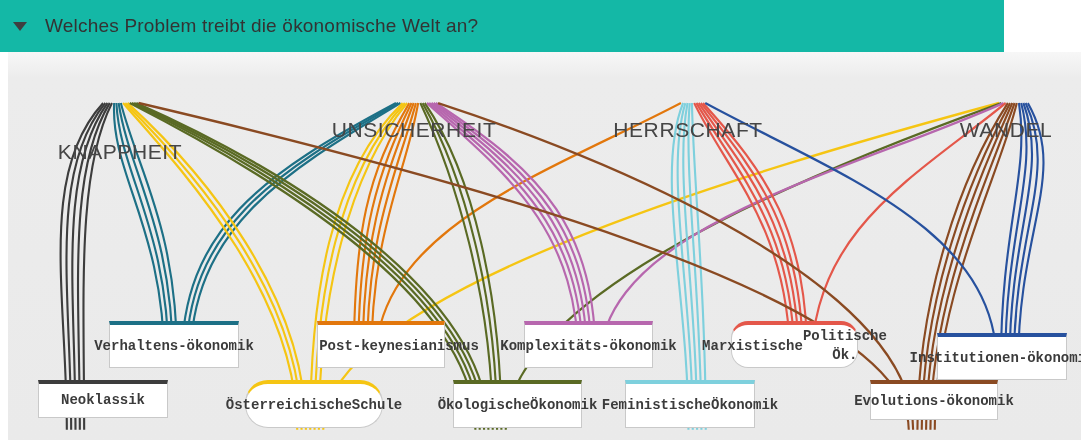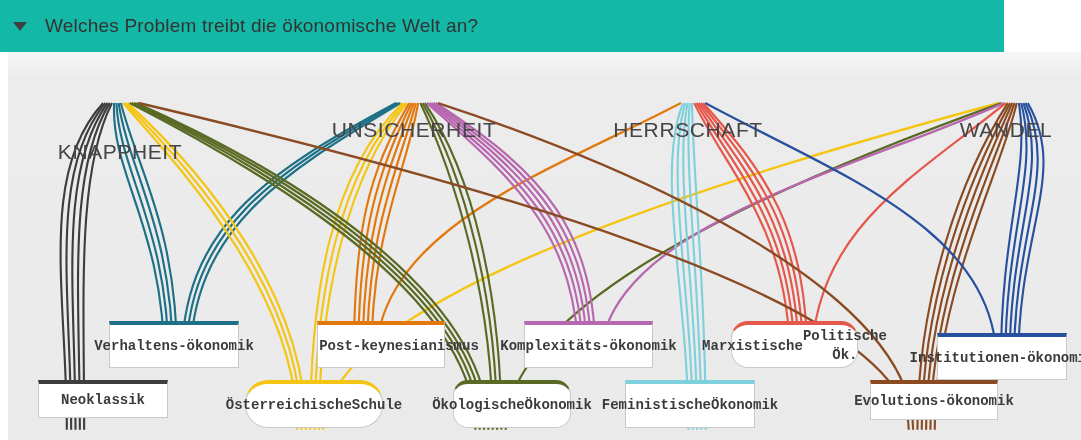--- a/index.html
+++ b/index.html
@@ -111,21 +111,21 @@
         <span>ökonomik</span>
       </div>
       <div class="school" style="left: 237px; top: 328px; width: 138px; height: 48px; border-top-color: rgb(245, 197, 19); border-radius: 23px;">
         <span>Österreichische</span>
         <span>Schule</span>
       </div>
       <div class="school" style="left: 309px; top: 269px; width: 128px; height: 47px; border-top-color: rgb(226, 119, 12); padding-left: 36px;">
         <span>Post-</span>
         <span>keynesianismus</span>
       </div>
-      <div class="school" style="left: 445px; top: 328px; width: 118px; height: 48px; border-top-color: rgb(90, 106, 36); border-radius: 15px;">
+      <div class="school" style="left: 445px; top: 328px; width: 129px; height: 48px; border-top-color: rgb(90, 106, 36);">
         <span>Ökologische</span>
         <span>Ökonomik</span>
       </div>
       <div class="school" style="left: 516px; top: 269px; width: 129px; height: 47px; border-top-color: rgb(183, 103, 174);">
         <span>Komplexitäts-</span>
         <span>ökonomik</span>
       </div>
       <div class="school" style="left: 617px; top: 328px; width: 130px; height: 48px; border-top-color: rgb(126, 208, 221);">
         <span>Feministische</span>
         <span>Ökonomik</span>

